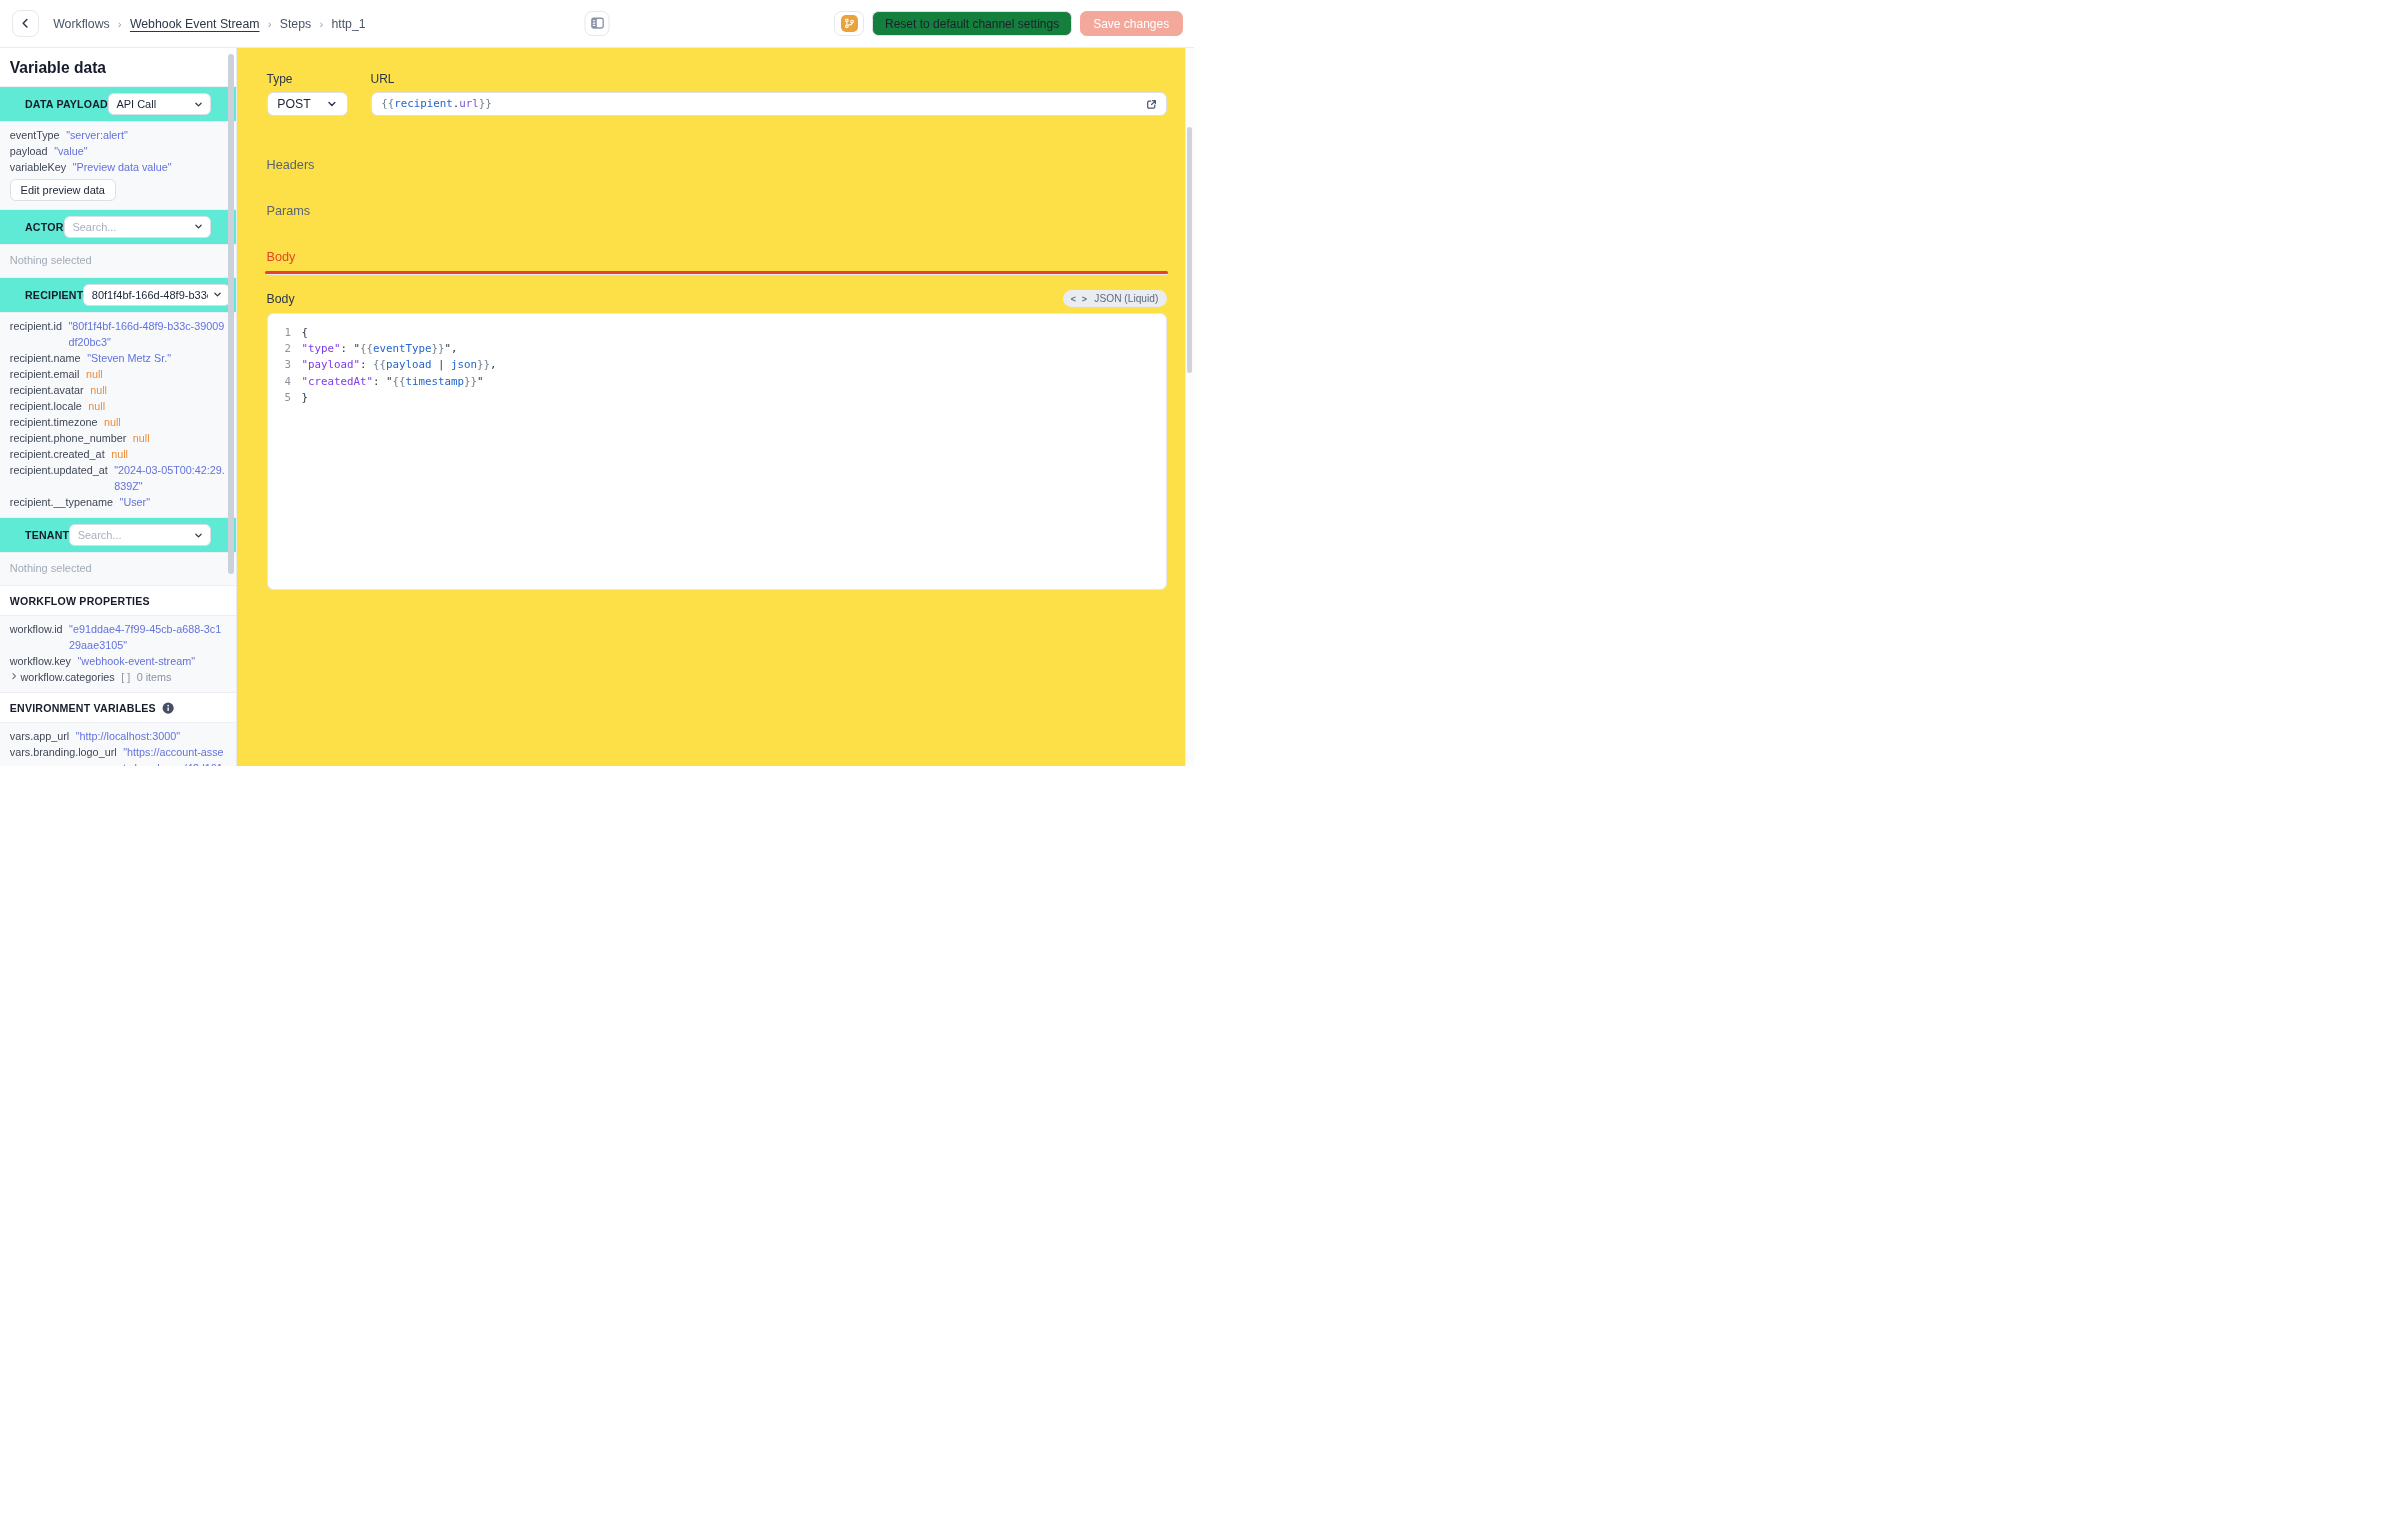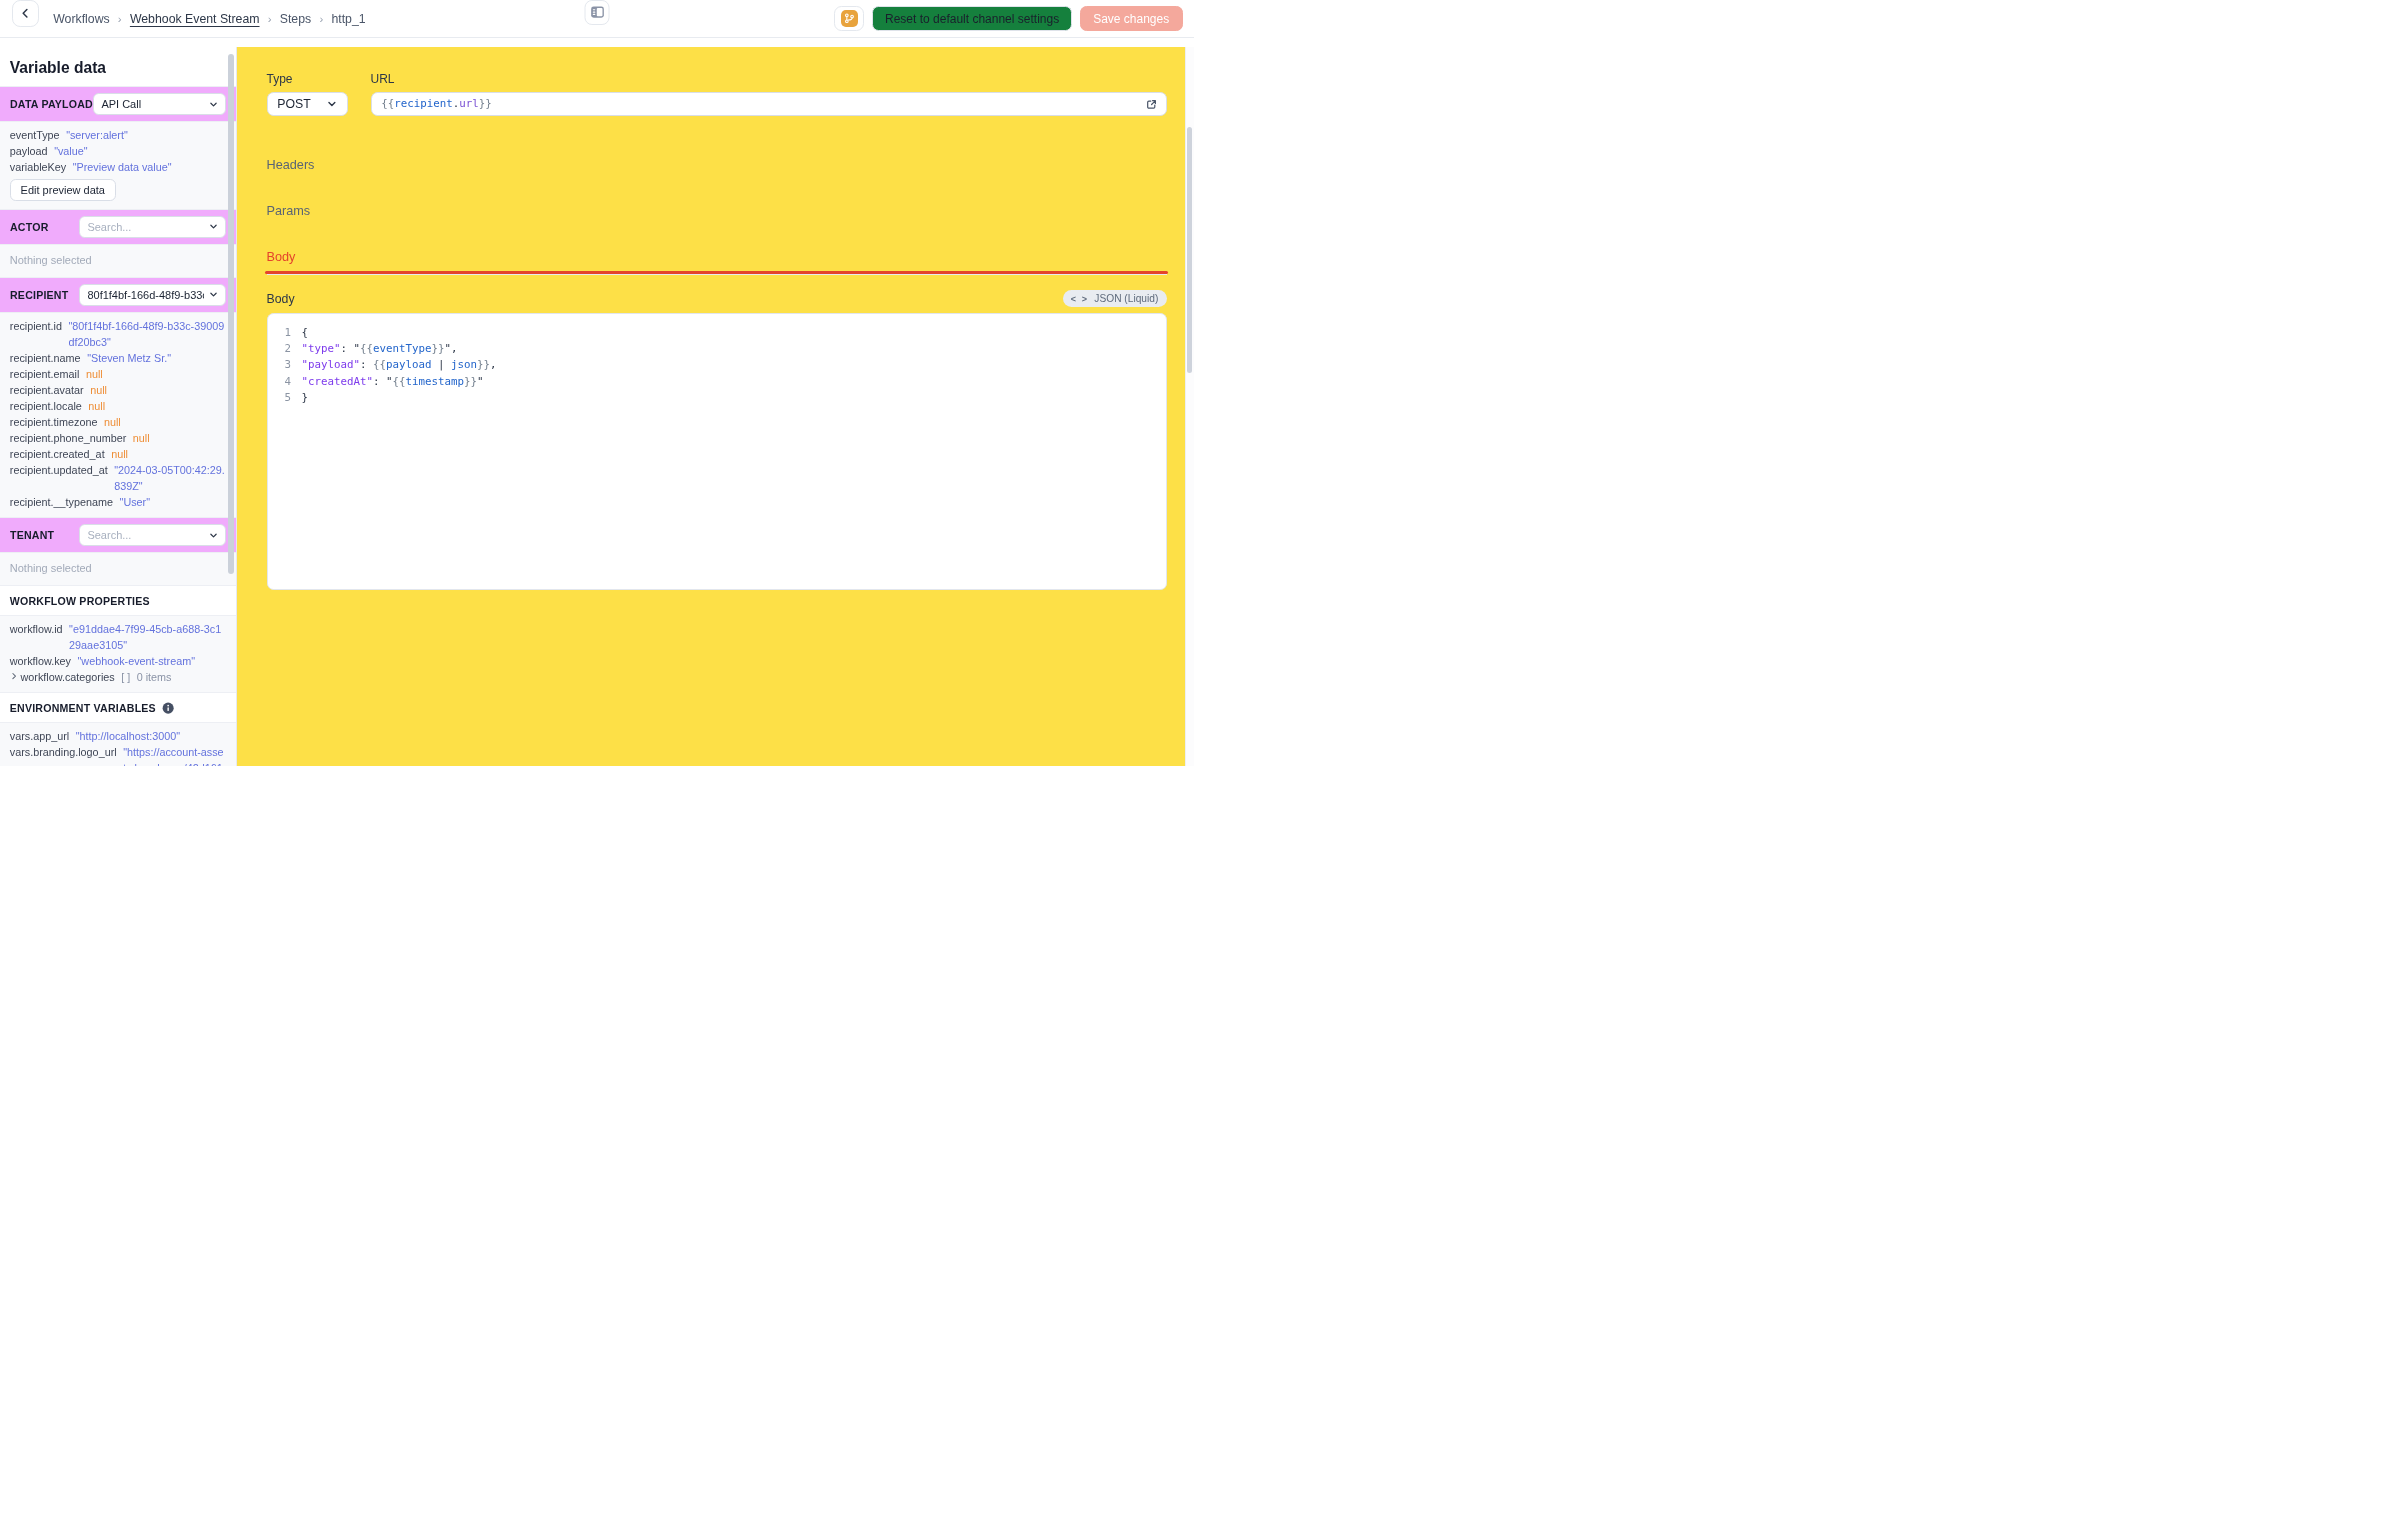--- a/index.html
+++ b/index.html
@@ -1,22 +1,22 @@
 <!DOCTYPE html>
 <html style="font-size:13px"><head>
 <meta charset="utf-8">
 <style>
   * { margin:0; padding:0; box-sizing:border-box; }
   html,body { background:#fff; }
   .page { position:relative; width:1194px; height:766px; overflow:hidden; background:#fff;
           font-family:"Liberation Sans", sans-serif; color:#1c2433; }
 
   
-  .topbar { position:absolute; top:0; left:0; right:0; height:38px; background:#fff;
-            border-bottom:0.8px solid #e8ebf0; display:flex; padding:0 11.5px; z-index:5; }
+  .topbar { position:absolute; top:0; left:0; right:0; height:48px; background:#fff;
+            border-bottom:0.8px solid #e8ebf0; display:flex; align-items:center; padding:0 11.5px; z-index:5; }
   .icon-sq-btn { width:27px; height:27px; border:0.8px solid #e4e8ee; border-radius:8.2px; background:#fff;
                  display:flex; align-items:center; justify-content:center; cursor:pointer; flex:none; }
   .breadcrumb { display:flex; align-items:center; gap:8.2px; margin-left:14.7px; font-size:12.3px; color:#4a5568; }
   .crumb-link { color:#2d3748; text-decoration:underline; text-underline-offset:2.5px; }
   .crumb-sep { color:#9aa3b2; font-size:11.5px; }
   .panel-toggle { position:absolute; left:50%; transform:translateX(-50%); width:25px; height:25px;
                   border:0.8px solid #e4e8ee; border-radius:7.4px; background:#fff; display:flex;
                   align-items:center; justify-content:center; cursor:pointer; }
   .topbar-right { margin-left:auto; display:flex; align-items:center; gap:7.4px; }
   .commit-btn { width:30px; height:25px; border:0.8px solid #e4e8ee; border-radius:7.4px; background:#fff;
@@ -26,22 +26,22 @@
   .btn { height:24.6px; border-radius:6.5px; font-size:12px; font-weight:500; padding:0 12.3px;
          display:flex; align-items:center; cursor:pointer; font-family:"Liberation Sans", sans-serif; }
   .btn-secondary { background:#15803d; border:0.8px solid #dfe3ea; color:#1a202c; }
   .btn-save { background:#f4a89c; border:0.8px solid #f4a89c; color:#fff; }
 
   
   .sidebar { position:absolute; top:47px; left:0; width:237px; bottom:0; background:#fff;
              border-right:0.8px solid #e6e9ef; overflow:hidden; }
   .sb-title { padding:12.3px 9.8px 9px; font-size:15.6px; font-weight:600; color:#171c2b;
               border-bottom:0.8px solid #edeff4; }
-  .sb-row { display:flex; align-items:center; justify-content:space-between; padding:0 10px;
-            height:35px; border-bottom:0.8px solid #edeff4; background:#f0abfc; }
+  .sb-row { display:flex; align-items:center; justify-content:space-between; padding:0 25px;
+            height:35px; border-bottom:0.8px solid #edeff4; background:#5eead4; }
   .sb-label { font-size:10.6px; font-weight:600; color:#171c2b; letter-spacing:.02em; white-space:nowrap; }
   .control { height:22px; border:0.8px solid #d9dee7; border-radius:5.7px; background:#fff; cursor:pointer;
              display:flex; align-items:center; padding:0 7.4px; font-size:11px; color:#1c2433; gap:5px; }
   .control .cval { flex:1; white-space:nowrap; overflow:hidden; }
   .control.ph .cval { color:#a8b0bf; }
   .w166 { width:136px; } .w180 { width:147px; }
   .sb-panel { background:#f8f9fb; padding:4.9px 9.8px 7.4px; border-bottom:0.8px solid #edeff4; }
   .sb-panel.empty { padding:7.4px 9.8px 9px; }
   .empty-text { color:#a2aab9; font-size:11px; line-height:14.7px; }
   .kv { display:flex; font-size:10.8px; line-height:16px; align-items:flex-start; }

